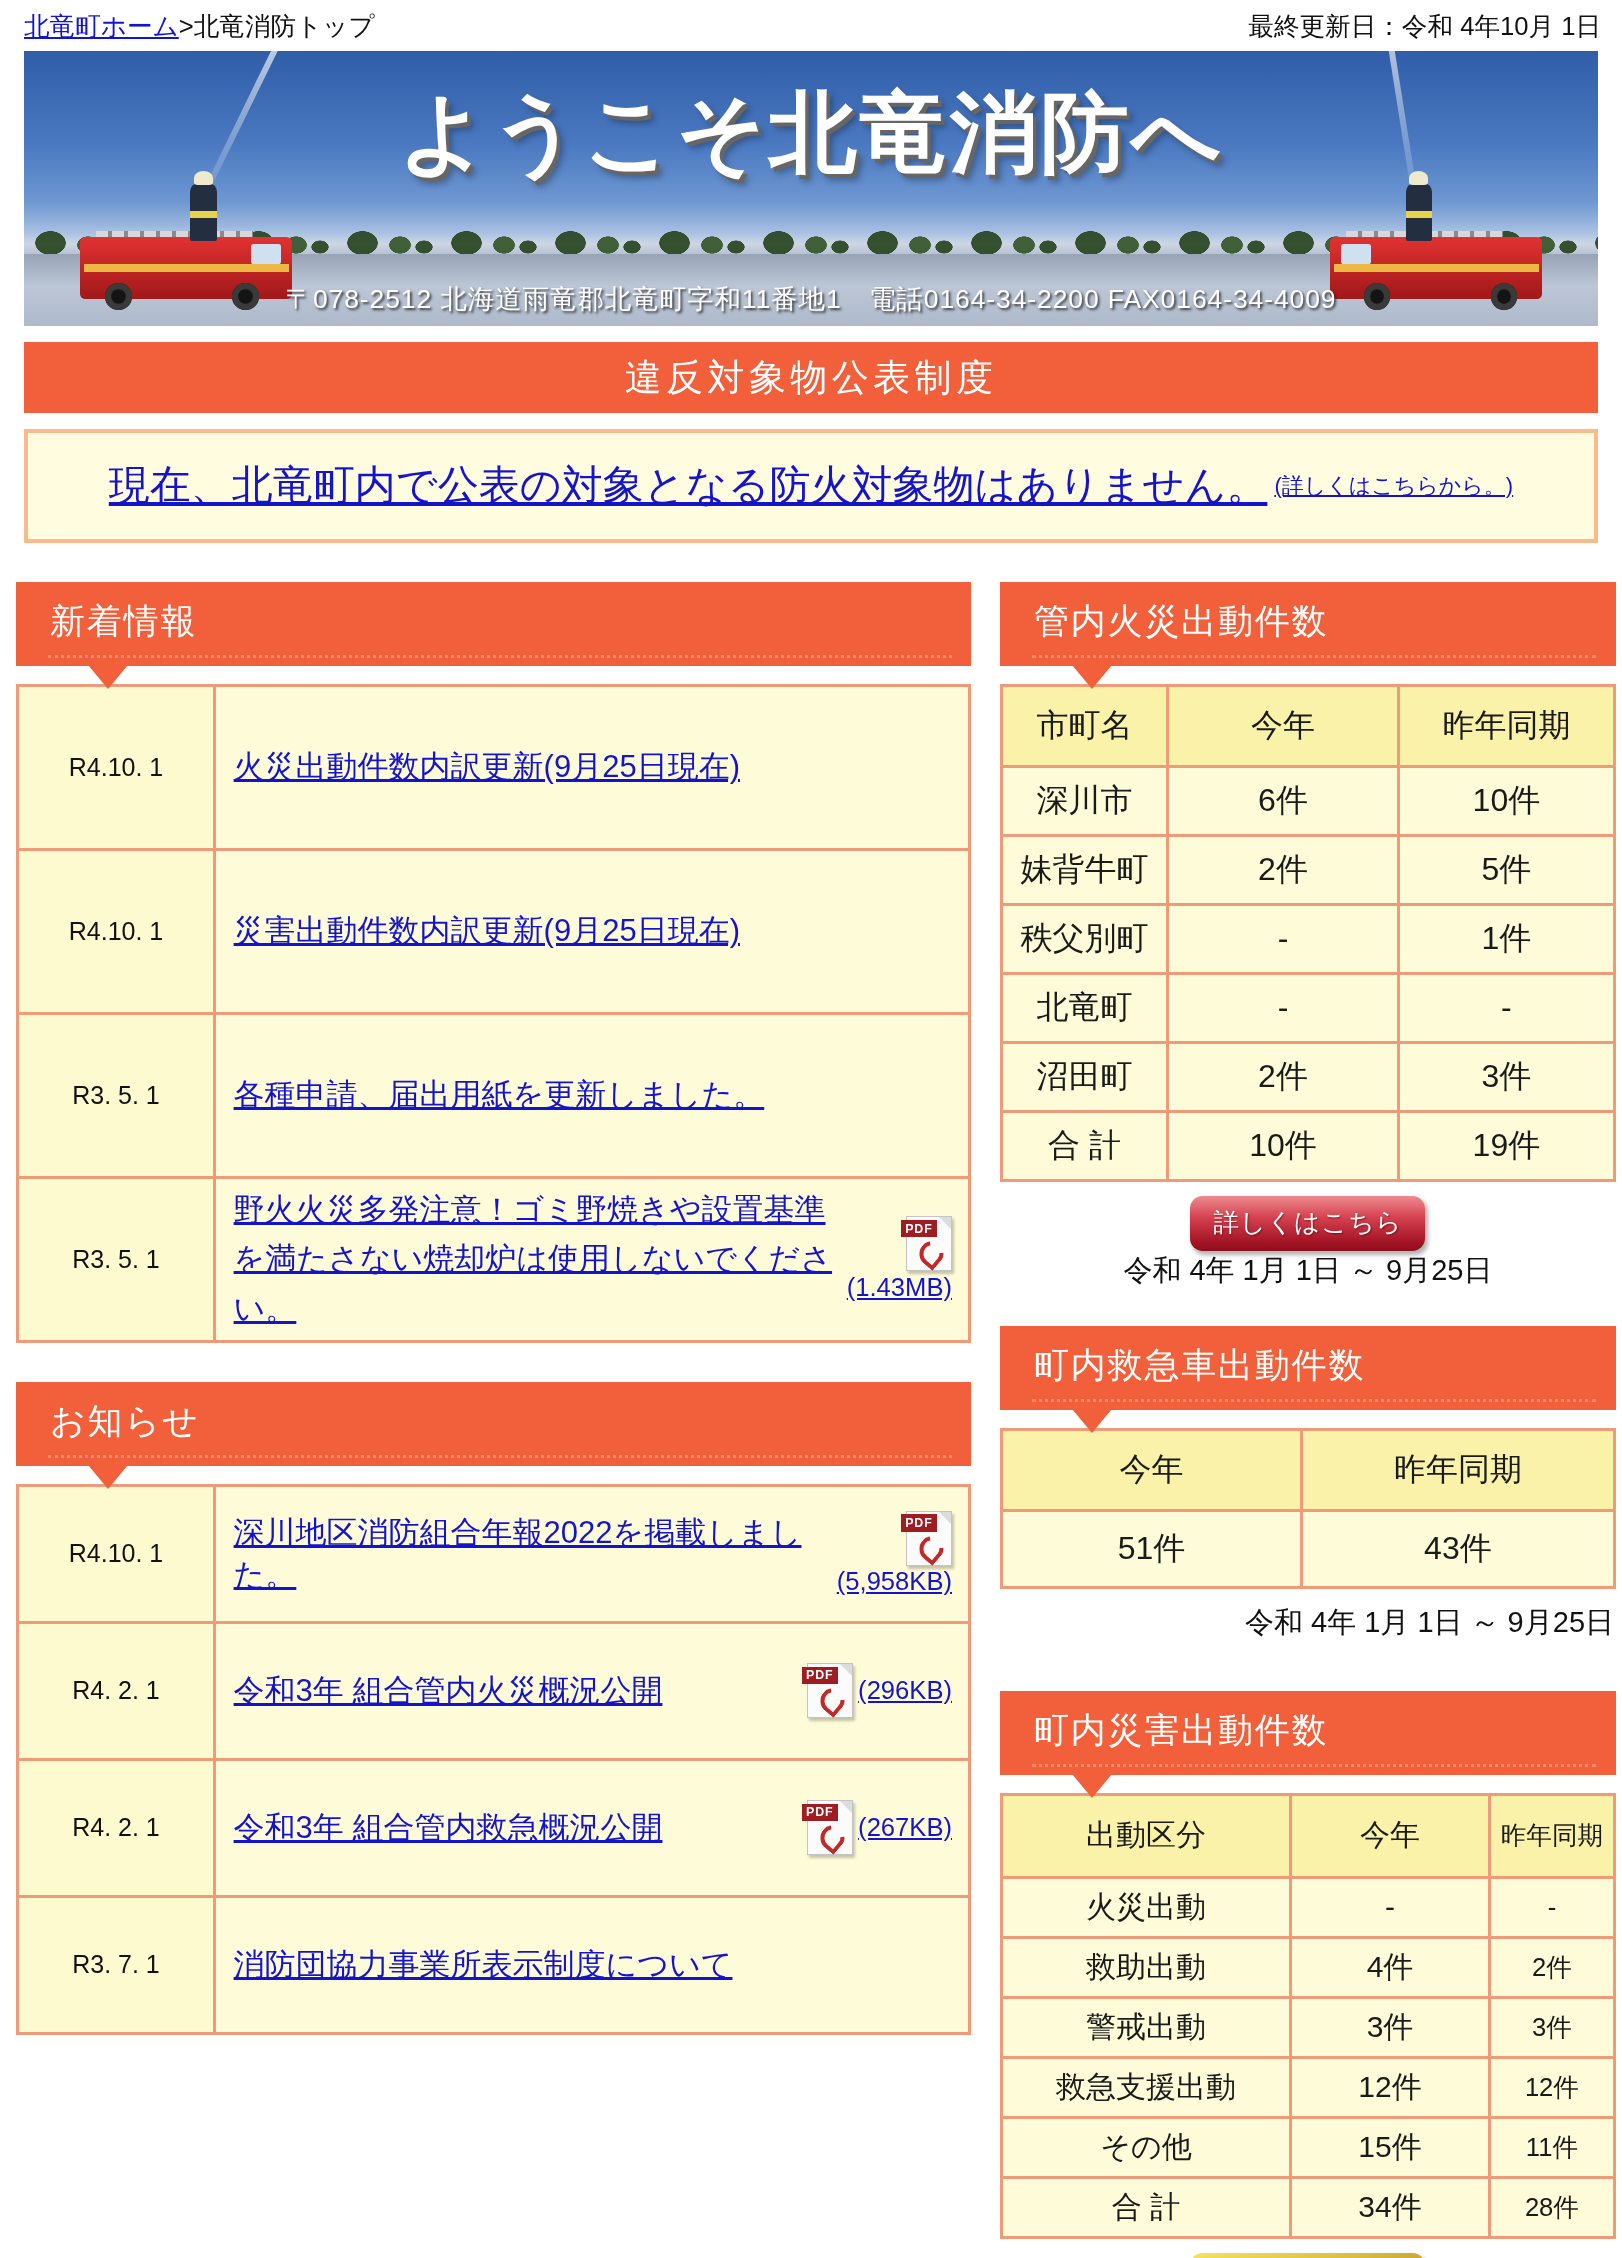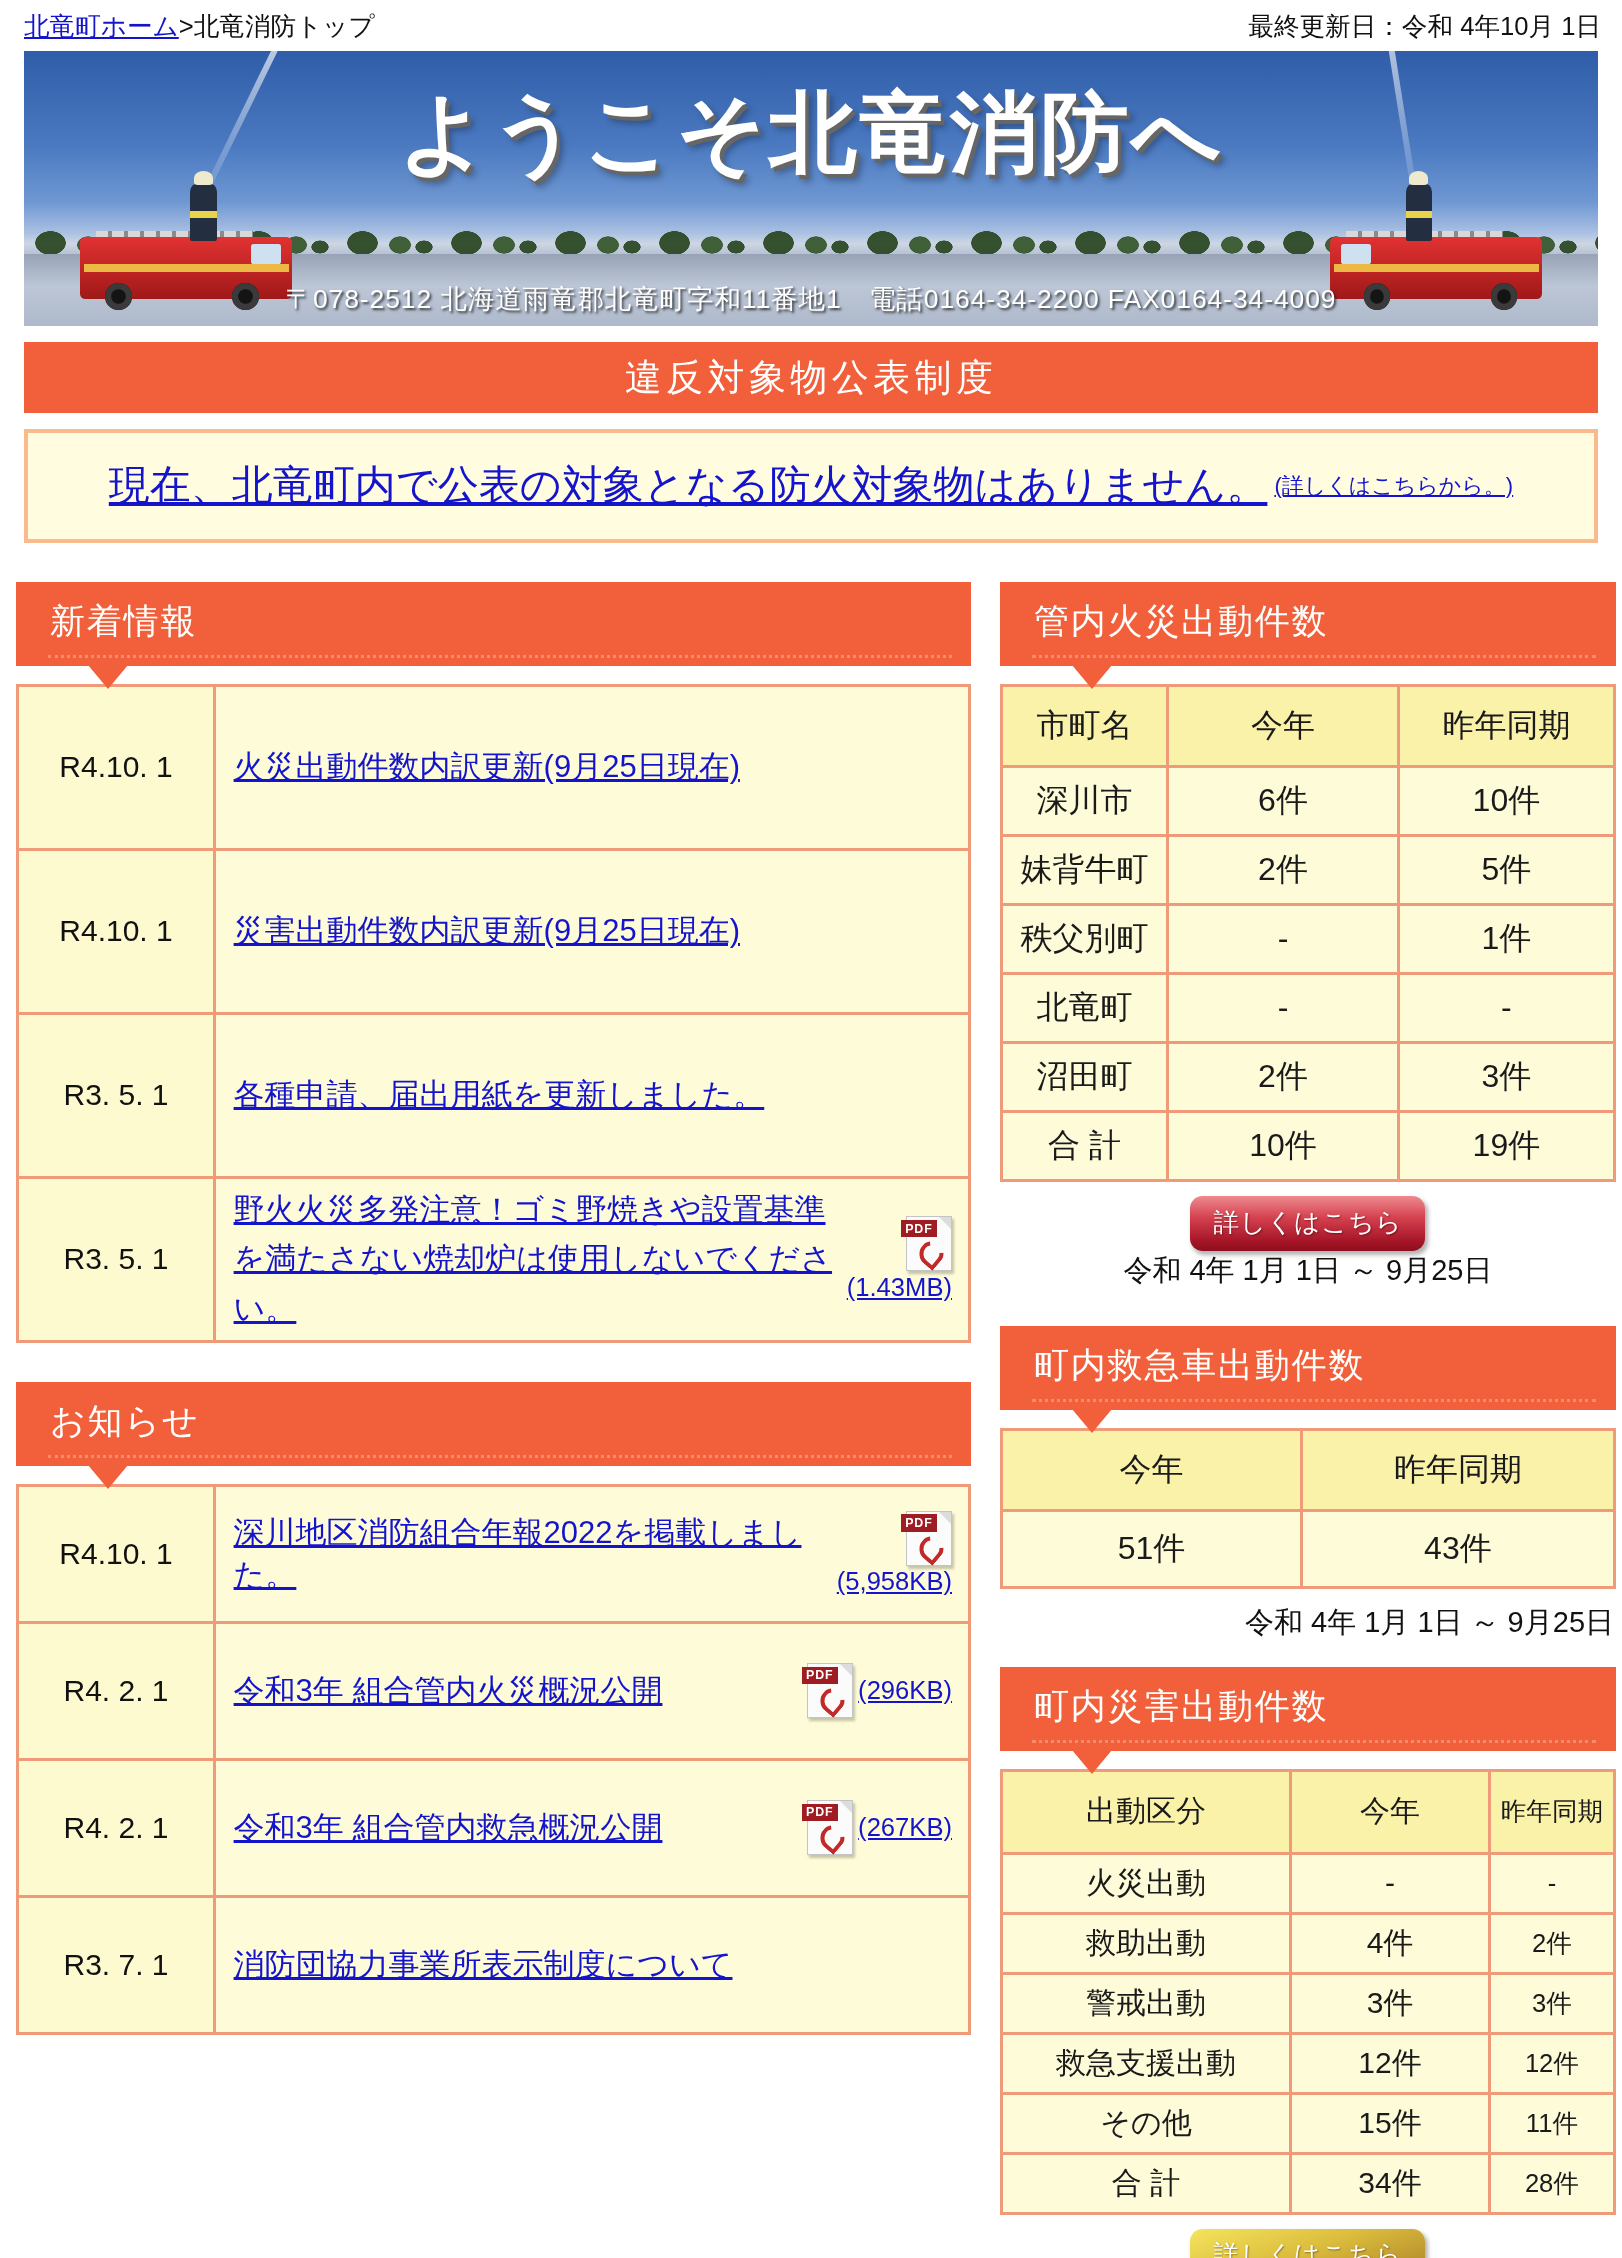--- a/index.html
+++ b/index.html
@@ -70,21 +70,21 @@
   .bar::after{content:"";position:absolute;left:32px;right:19.4px;bottom:8px;
     border-bottom:3.5px dotted rgba(255,255,255,.28);}
   .pointer{width:0;height:0;border-left:20px solid transparent;border-right:20px solid transparent;
     border-top:24px solid #f1603a;margin:-0.9px 0 0 72px;}
 
   table{border-collapse:collapse;width:100%;}
   td{border:3.5px solid #ef9b79;background:#fefbd8;}
 
   
   .list-table{margin-top:-5.3px;}
-  .list-table td.date{width:192px;text-align:center;font-size:30px;color:#111;background:#fefad0;}
+  .list-table td.date{width:192px;text-align:center;font-size:25px;color:#111;background:#fefad0;}
   .list-table td.content{padding:0 16px 0 17.6px;font-size:31px;}
   .news-row td{height:159px;} .notice-row td{height:132px;}
   .c-flex{display:flex;align-items:center;justify-content:space-between;gap:12.4px;}
   .lnk-wrap{line-height:1.6;}
   .pdf-stack{display:flex;flex-direction:column;align-items:flex-end;gap:1.8px;flex:none;}
   .pdf-inline{display:flex;align-items:center;gap:5.3px;flex:none;}
   .size-lnk{font-size:25.6px;}
 
   
   .pdf-icon{position:relative;display:inline-block;width:44px;height:53px;background:#fbfbfb;
@@ -328,21 +328,21 @@
         <td>昨年同期</td>
       </tr>
       <tr>
         <td>51件</td>
         <td>43件</td>
       </tr>
     </tbody>
       </table>
     <div class="period-only">令和 4年 1月 1日 ～ 9月25日</div>
 
-    <div class="sec" style="margin-top:24px;">
+    <div class="sec" style="margin-top:48px;">
       <div class="bar">町内災害出動件数</div>
       <div class="pointer"></div>
     </div>
     <table class="stat dis-table" style="margin-top:-5.3px;">
       <colgroup>
           <col style="width:289px;">
           <col style="width:199px;">
           <col>
         </colgroup>
       <tbody>

